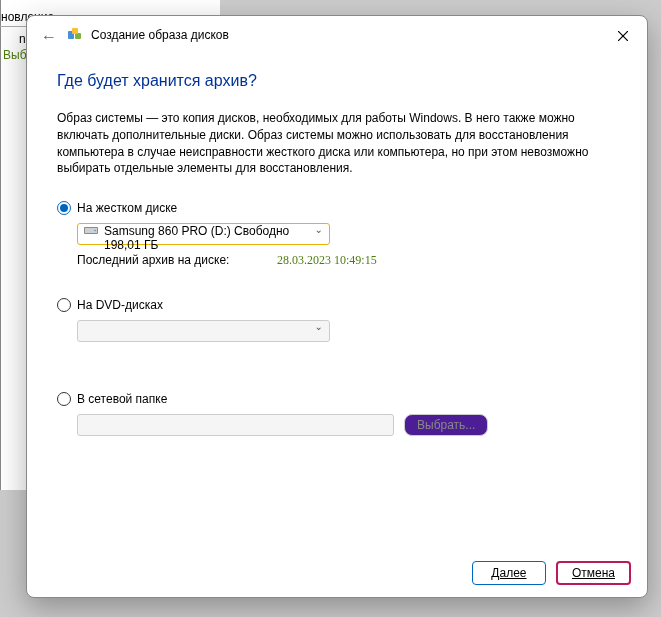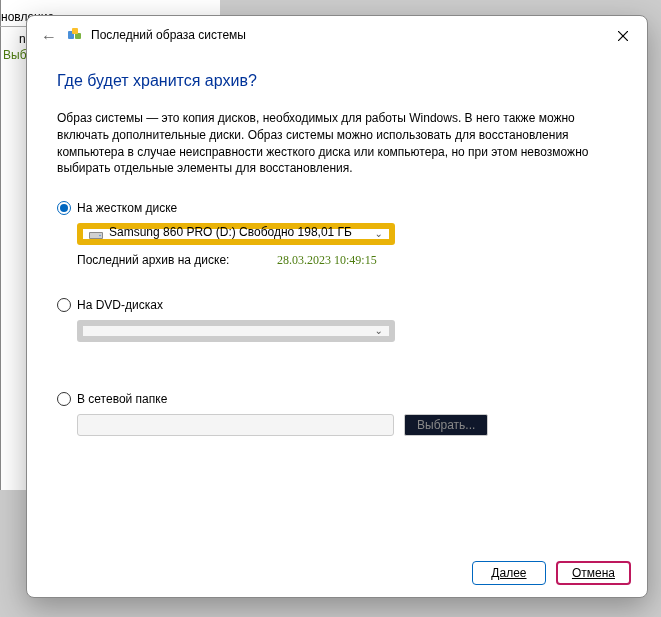--- a/index.html
+++ b/index.html
@@ -146,27 +146,27 @@
       width: 8px;
       height: 8px;
       background: #0067c0;
       border-radius: 50%;
     }
     .option-label {
       font-size: 12px;
       color: #000;
     }
     .dropdown {
-      width: 318px;
+      width: 253px;
       height: 22px;
-      border: 6px solid #eab308;
+      border: 1px solid #eab308;
       border-radius: 3px;
       margin-left: 20px;
       display: flex;
-      align-items: flex-end;
+      align-items: flex-start;
       padding: 0 6px;
       background: #fff;
       cursor: pointer;
       position: relative;
     }
     .dropdown.disabled {
       background: #f5f5f5;
       border-color: #ccc;
       cursor: default;
     }
@@ -209,22 +209,22 @@
       border: 1px solid #ccc;
       border-radius: 3px;
       background: #f5f5f5;
       padding: 0 6px;
       font-size: 12px;
     }
     .browse-btn {
       height: 22px;
       padding: 0 12px;
       border: 1px solid #ccc;
-      border-radius: 2px;
-      background: #0f172a;
+      border-radius: 8px;
+      background: #4c1d95;
       font-size: 12px;
       color: #888;
       cursor: default;
     }
     .dialog-footer {
       display: flex;
       justify-content: flex-end;
       padding: 12px 16px;
       gap: 10px;
       text-decoration: underline;
@@ -256,21 +256,21 @@
 <div class="dialog">
   <div class="dialog-header">
     <span class="back-arrow">←</span>
     <span class="header-icon">
       <svg width="16" height="16" viewBox="0 0 16 16">
         <rect x="1" y="4" width="6" height="8" fill="#4a90d9" rx="1"></rect>
         <rect x="8" y="6" width="6" height="6" fill="#7cb342" rx="1"></rect>
         <rect x="5" y="1" width="6" height="6" fill="#fbc02d" rx="1"></rect>
       </svg>
     </span>
-    <span class="header-title">Последний образа системы</span>
+    <span class="header-title">Создание образа дисков</span>
     <span class="close-btn">
       <svg width="10" height="10" viewBox="0 0 10 10">
         <line x1="0" y1="0" x2="10" y2="10" stroke="currentColor" stroke-width="1.2"></line>
         <line x1="10" y1="0" x2="0" y2="10" stroke="currentColor" stroke-width="1.2"></line>
       </svg>
     </span>
   </div>
 
   <div class="dialog-body">
     <div class="question">Где будет хранится архив?</div>

